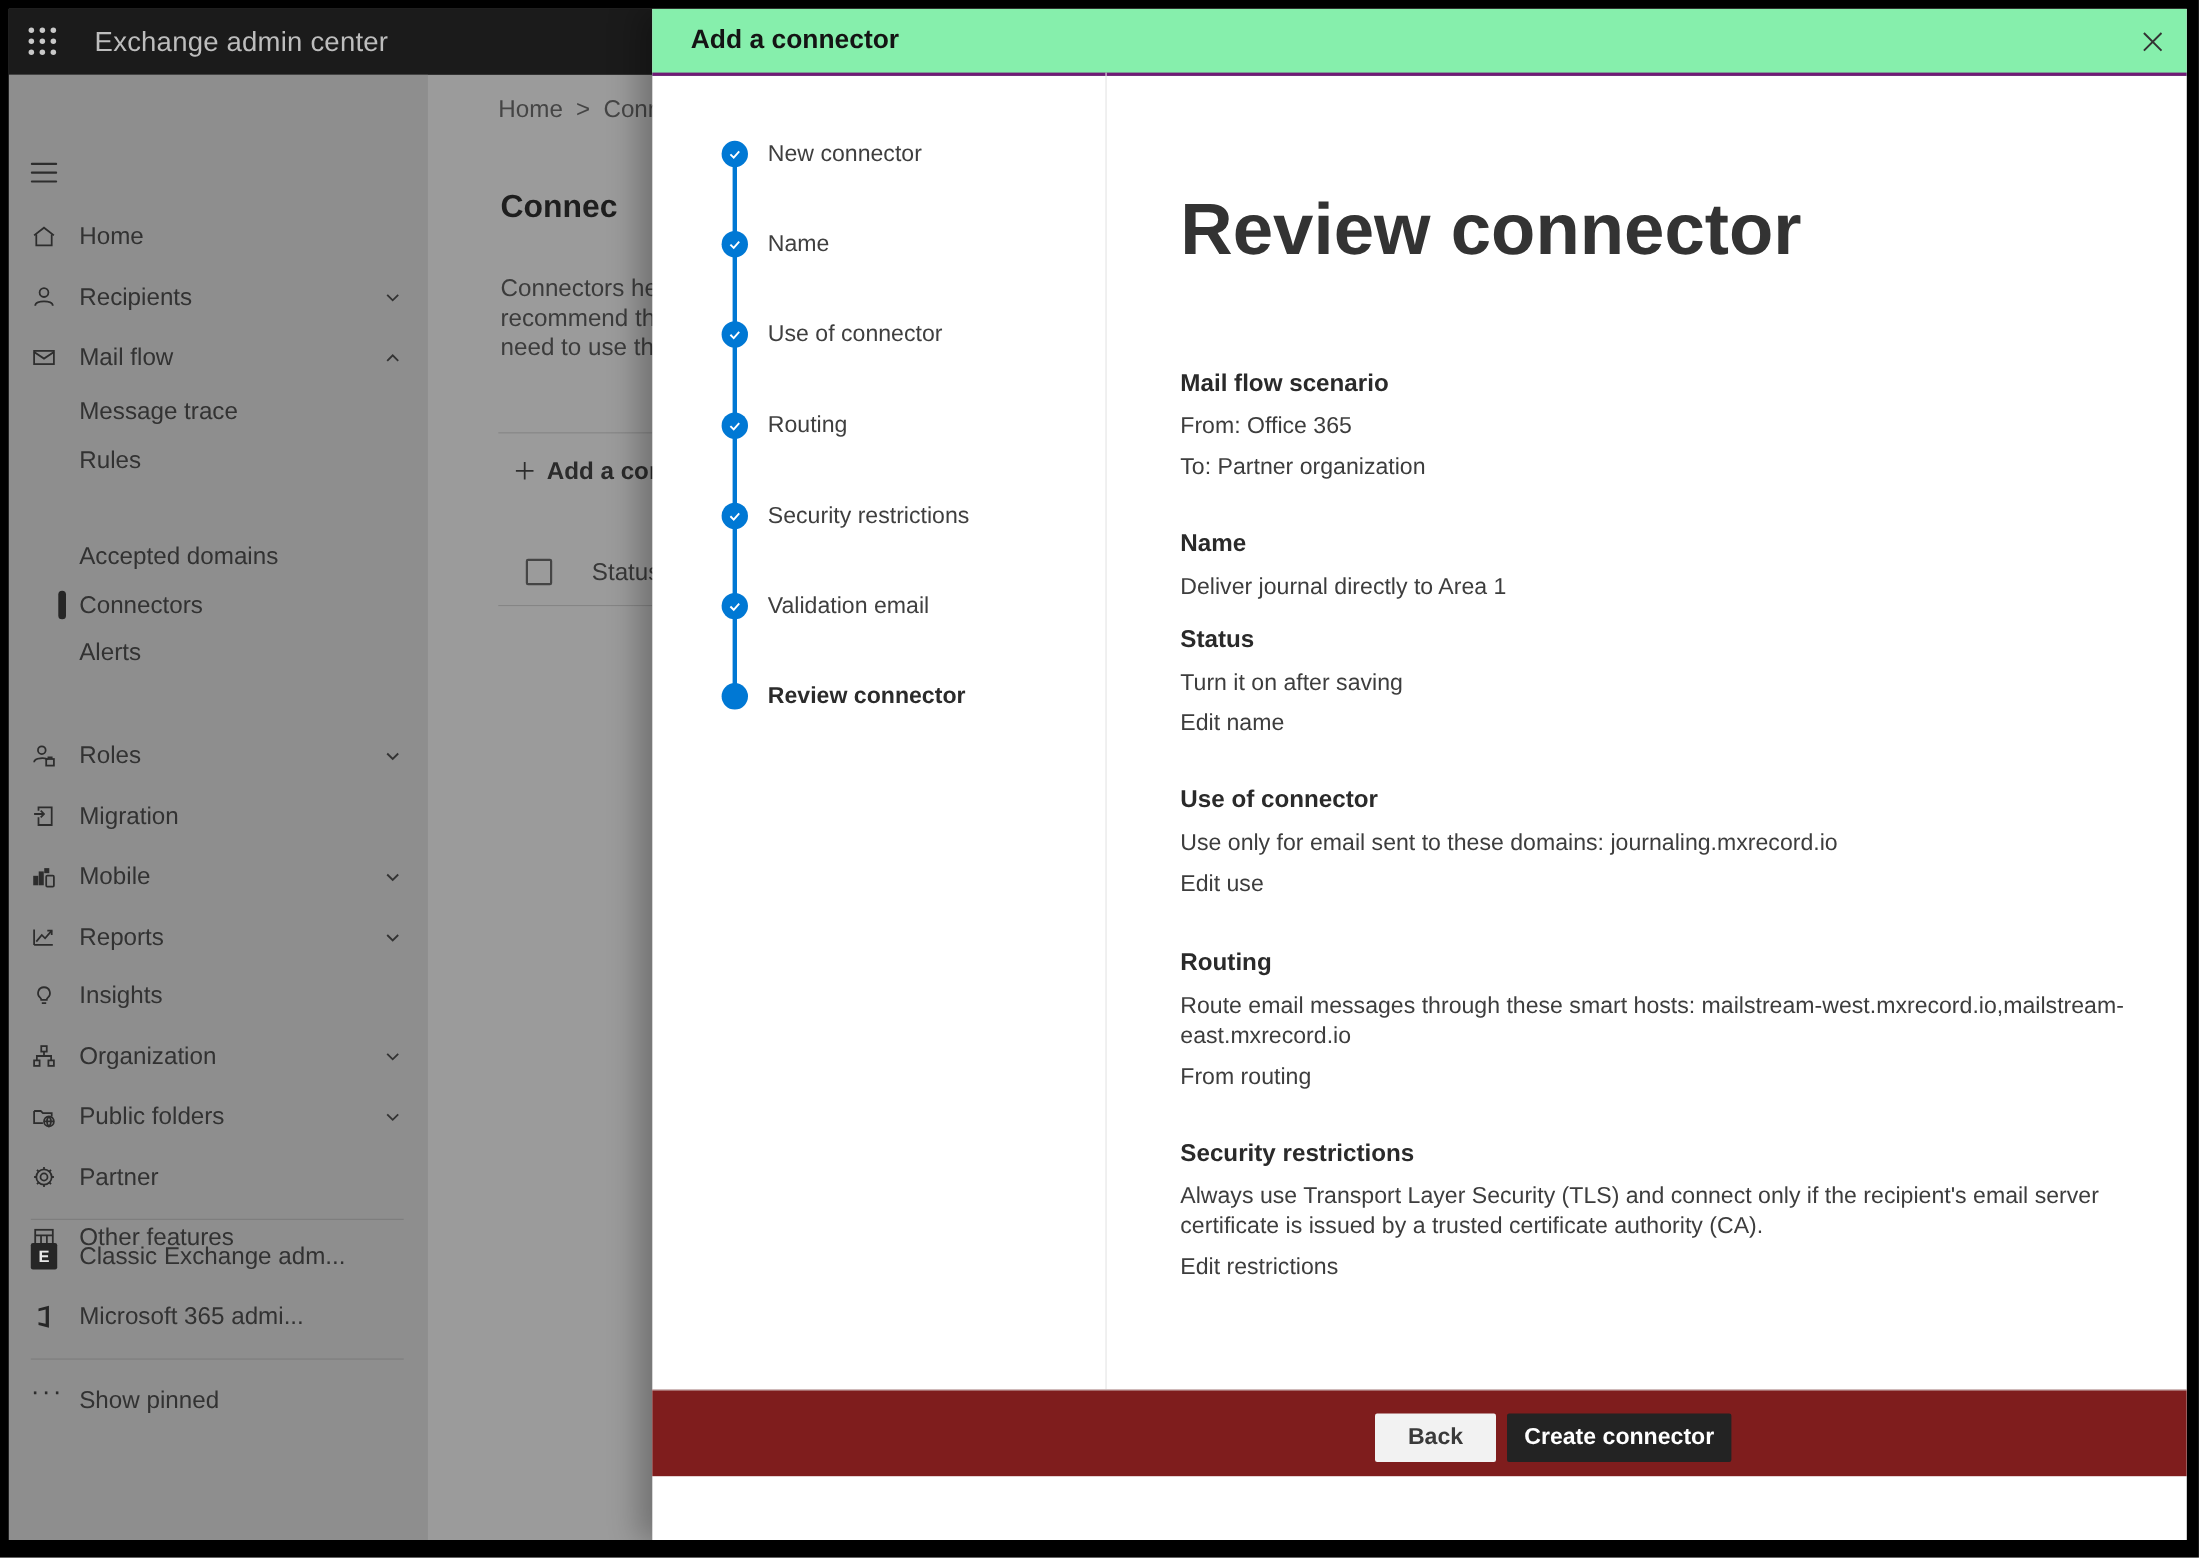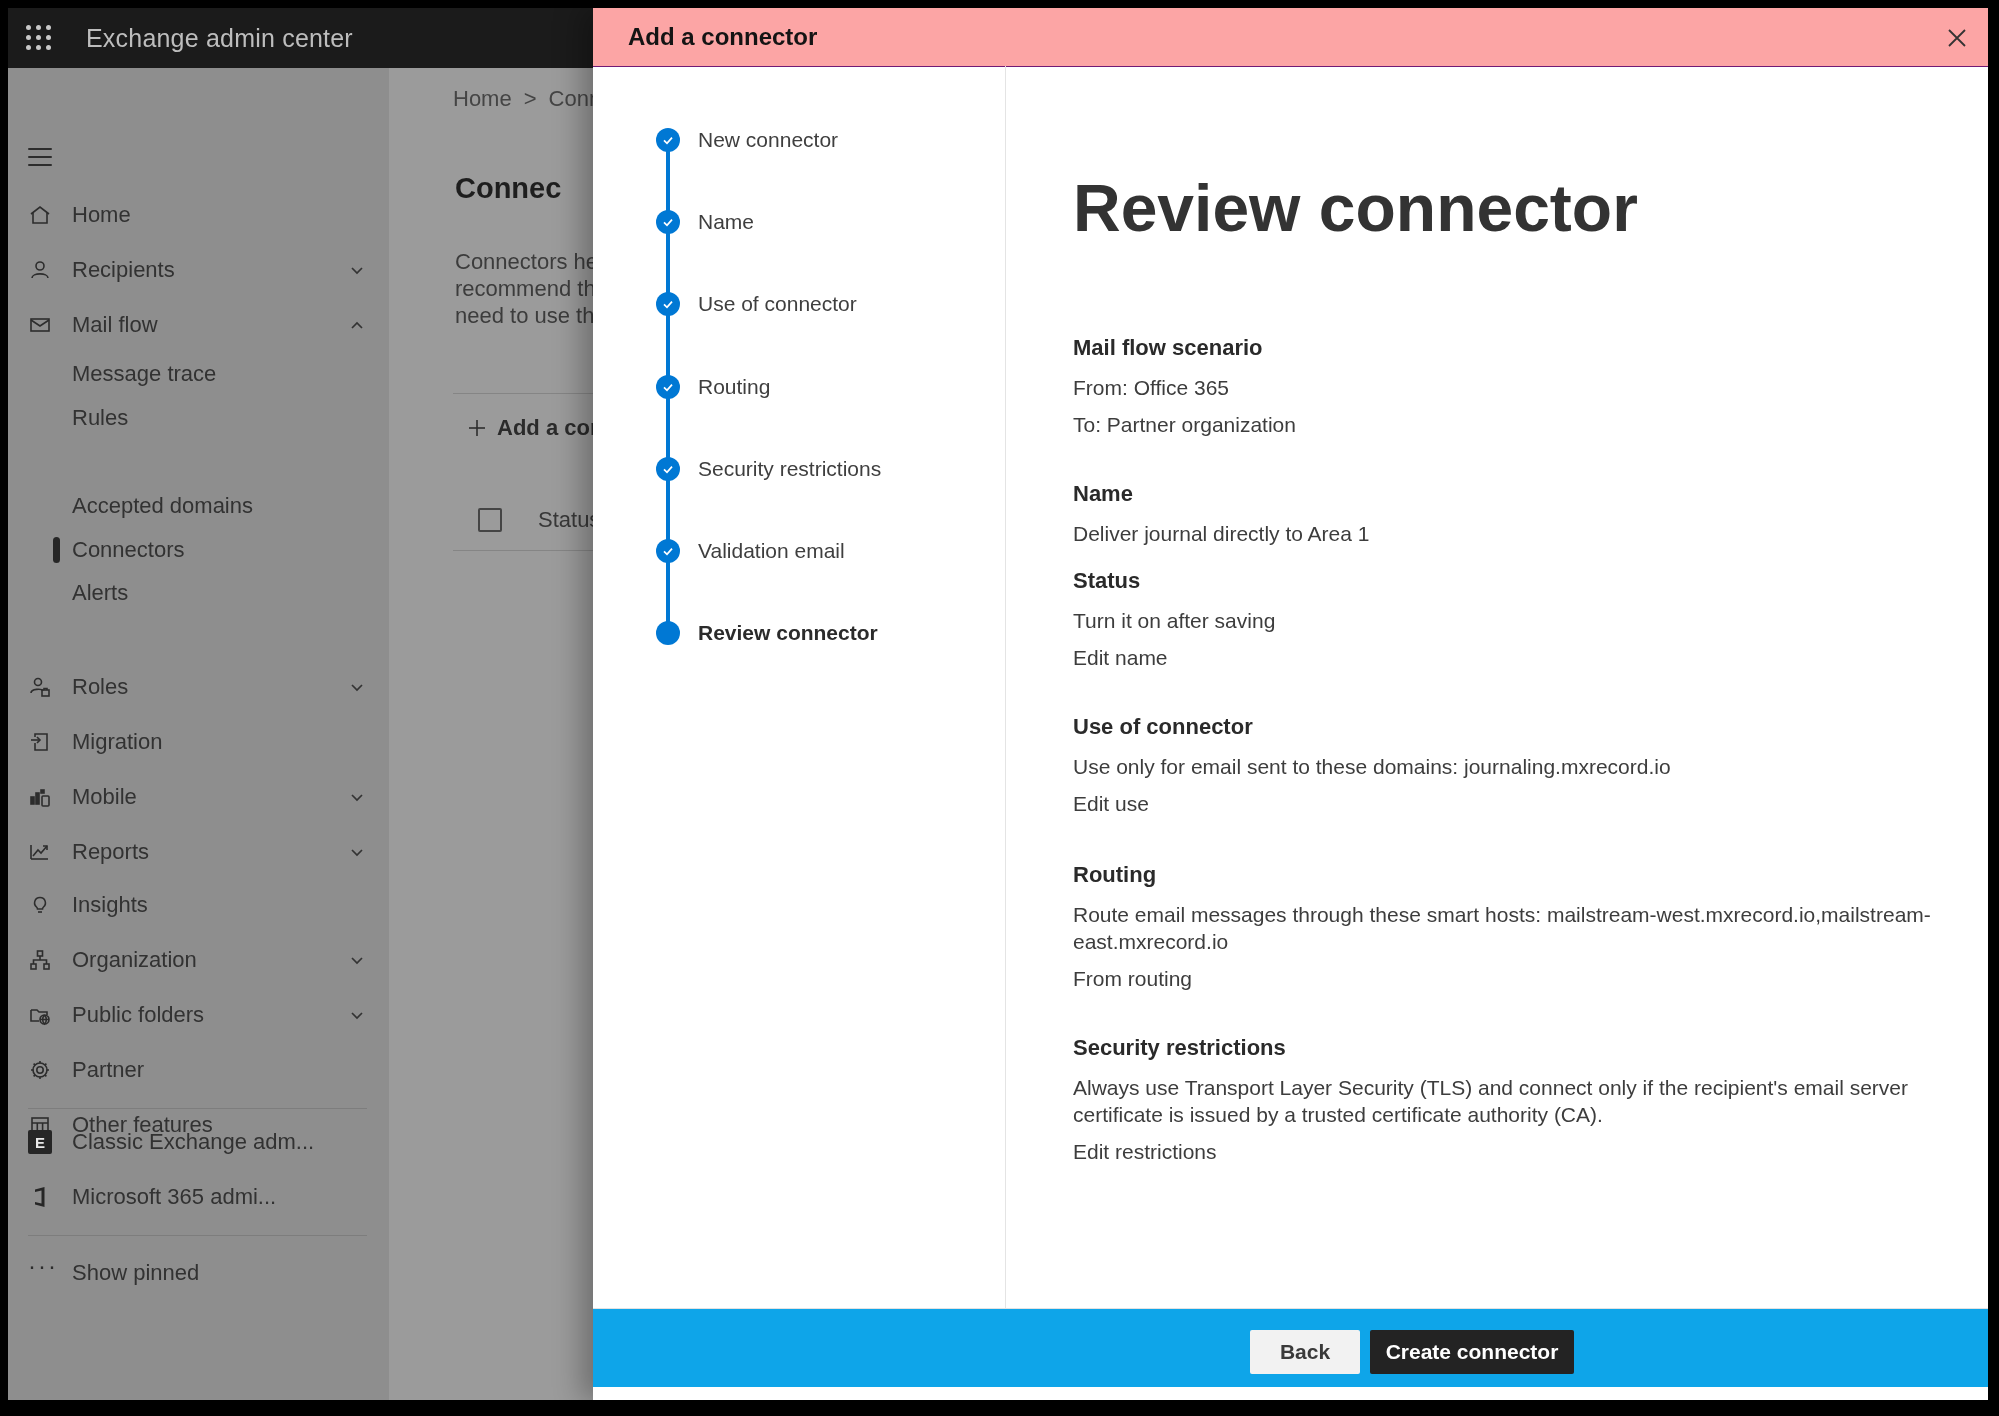--- a/index.html
+++ b/index.html
@@ -36,38 +36,38 @@
   .page-desc{position:absolute;left:447px;top:240px;font-size:22px;line-height:27px;color:#3c3c3c;white-space:nowrap;}
   .pg-div1{position:absolute;left:445px;top:385px;width:140px;height:1px;background:#858585;}
   .pg-div2{position:absolute;left:445px;top:542px;width:140px;height:1px;background:#858585;}
   .add-btn{position:absolute;left:457px;top:405px;height:30px;display:flex;align-items:center;cursor:pointer;color:#2b2b2b;font-weight:bold;font-size:22px;}
   .add-btn svg{margin-right:8px;}
   .chkbox{position:absolute;left:470px;top:500px;width:20px;height:20px;border:2px solid #454545;border-radius:2px;cursor:pointer;background:transparent;}
   .status-hd{position:absolute;left:530px;top:499px;font-size:22px;color:#383838;}
 
   
   .modal{position:absolute;left:585px;top:0;width:1395px;height:1392px;background:#ffffff;box-shadow:-12px 0 26px rgba(0,0,0,.28);}
-  .modal-header{position:absolute;left:0;top:0;width:100%;height:58px;border-bottom:1px solid #701a75;background:#fca5a5;}
+  .modal-header{position:absolute;left:0;top:0;width:100%;height:58px;border-bottom:3px solid #701a75;background:#86efac;}
   .modal-title{position:absolute;left:35px;top:0;line-height:58px;font-size:24px;font-weight:bold;color:#141414;}
   .modal-close{position:absolute;left:1351px;top:17px;width:26px;height:26px;cursor:pointer;}
   .stepper-div{position:absolute;left:412px;top:58px;width:1px;height:1256px;background:#e4e4e4;}
   .step-line{position:absolute;left:73px;top:132px;width:4px;height:493px;background:#0078d4;}
   .step{position:absolute;height:30px;display:flex;align-items:center;cursor:pointer;}
   .step-dot{position:absolute;left:63px;width:24px;height:24px;border-radius:50%;background:#0078d4;display:flex;align-items:center;justify-content:center;}
   .step-lbl{position:absolute;left:105px;font-size:21px;color:#3f3f3f;white-space:nowrap;}
   .step-lbl.cur{font-weight:bold;color:#2b2b2b;}
 
   .review-h1{position:absolute;left:480px;top:163px;font-size:66px;font-weight:bold;color:#333333;line-height:74px;white-space:nowrap;}
   .sect{position:absolute;left:480px;width:880px;}
   .sect h3{margin:0 0 12px 0;font-size:22px;line-height:28px;font-weight:bold;color:#2a2a2a;}
   .sect h3.sub{margin-top:20px;}
   .sect p{margin:0 0 10px 0;font-size:21px;line-height:27px;color:#3d3d3d;}
   .sect .edit{cursor:pointer;display:inline-block;}
 
-  .modal-footer{position:absolute;left:0;top:1300px;width:100%;height:78px;background:#0ea5e9;border-top:1px solid #e2e2e2;text-decoration:underline;}
+  .modal-footer{position:absolute;left:0;top:1255px;width:100%;height:78px;background:#7f1d1d;border-top:1px solid #e2e2e2;text-decoration:underline;}
   .btn{position:absolute;top:21px;height:44px;border:none;border-radius:2px;font-family:"Liberation Sans",sans-serif;font-size:21px;font-weight:600;cursor:pointer;}
   .btn-back{left:657px;width:110px;background:#f2f2f2;color:#3a3a3a;}
   .btn-create{left:777px;width:204px;background:#232323;color:#ffffff;}
 
   svg.ic{stroke:#2d2d2d;fill:none;stroke-width:1.6;}
   svg.chv{stroke:#333;fill:none;stroke-width:1.7;}
 </style>
 </head>
 <body>
 

